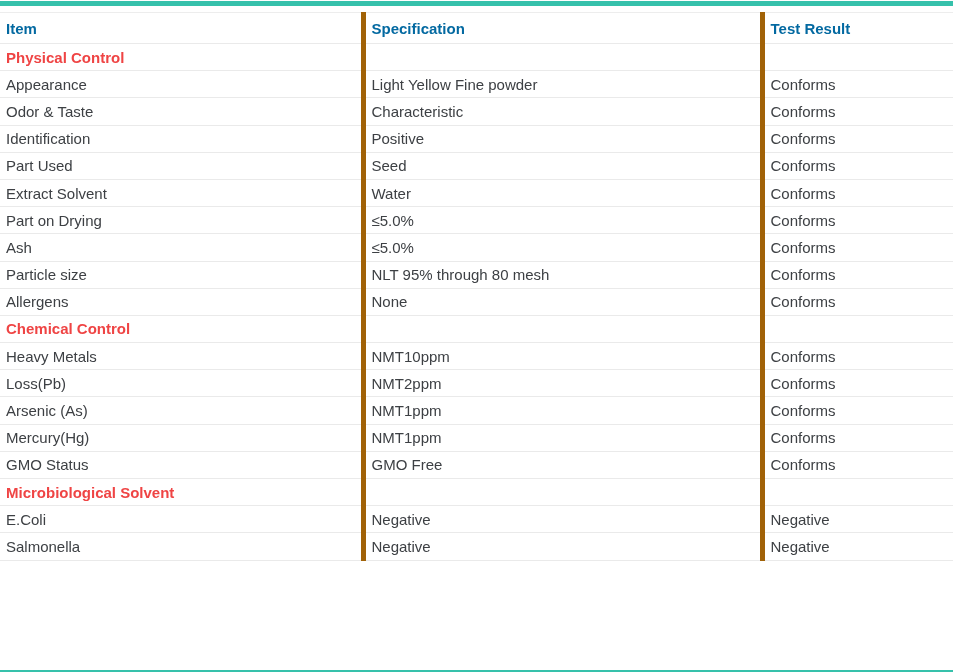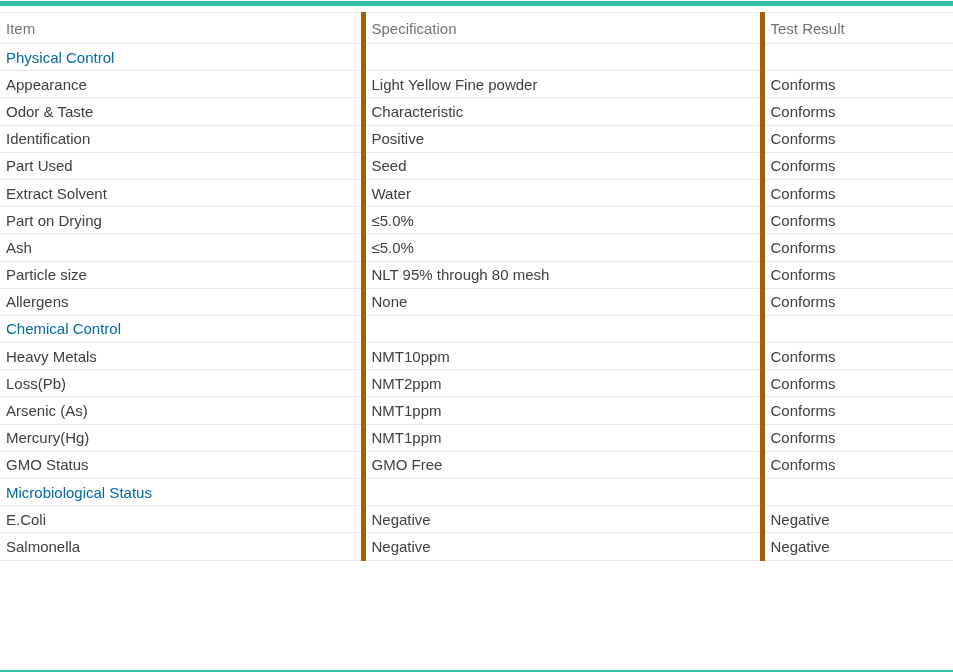--- a/index.html
+++ b/index.html
@@ -36,34 +36,34 @@
     padding: 0 4px 0 6px;
     font-size: 15px;
     text-align: left;
     vertical-align: middle;
     border-bottom: 1px solid #eaeaea;
     overflow: hidden;
     white-space: nowrap;
   }
   th {
     height: 30px;
-    font-weight: normal;
-    color: #737373;
+    font-weight: bold;
+    color: #0369a1;
   }
   td {
     height: 26.2px;
     color: #3d4044;
     font-weight: normal;
   }
   th + th, td + td {
     border-left: 5px solid #a16207;
   }
   tr.section-row td.item-cell {
-    font-weight: normal;
-    color: #0369a1;
+    font-weight: bold;
+    color: #ef4444;
   }
 </style>
 </head>
 <body>
 
 <div class="page">
 
   <div class="accent-bar top" style="background: rgb(54, 193, 171);"></div>
 
   <table class="spec-table">
@@ -154,21 +154,21 @@
           <td class="item-cell">Mercury(Hg)</td>
           <td class="specification-cell">NMT1ppm</td>
           <td class="test-result-cell">Conforms</td>
         </tr>
         <tr>
           <td class="item-cell">GMO Status</td>
           <td class="specification-cell">GMO Free</td>
           <td class="test-result-cell">Conforms</td>
         </tr>
         <tr class="section-row">
-          <td class="item-cell">Microbiological Status</td>
+          <td class="item-cell">Microbiological Solvent</td>
           <td class="specification-cell"></td>
           <td class="test-result-cell"></td>
         </tr>
         <tr>
           <td class="item-cell">E.Coli</td>
           <td class="specification-cell">Negative</td>
           <td class="test-result-cell">Negative</td>
         </tr>
         <tr>
           <td class="item-cell">Salmonella</td>

